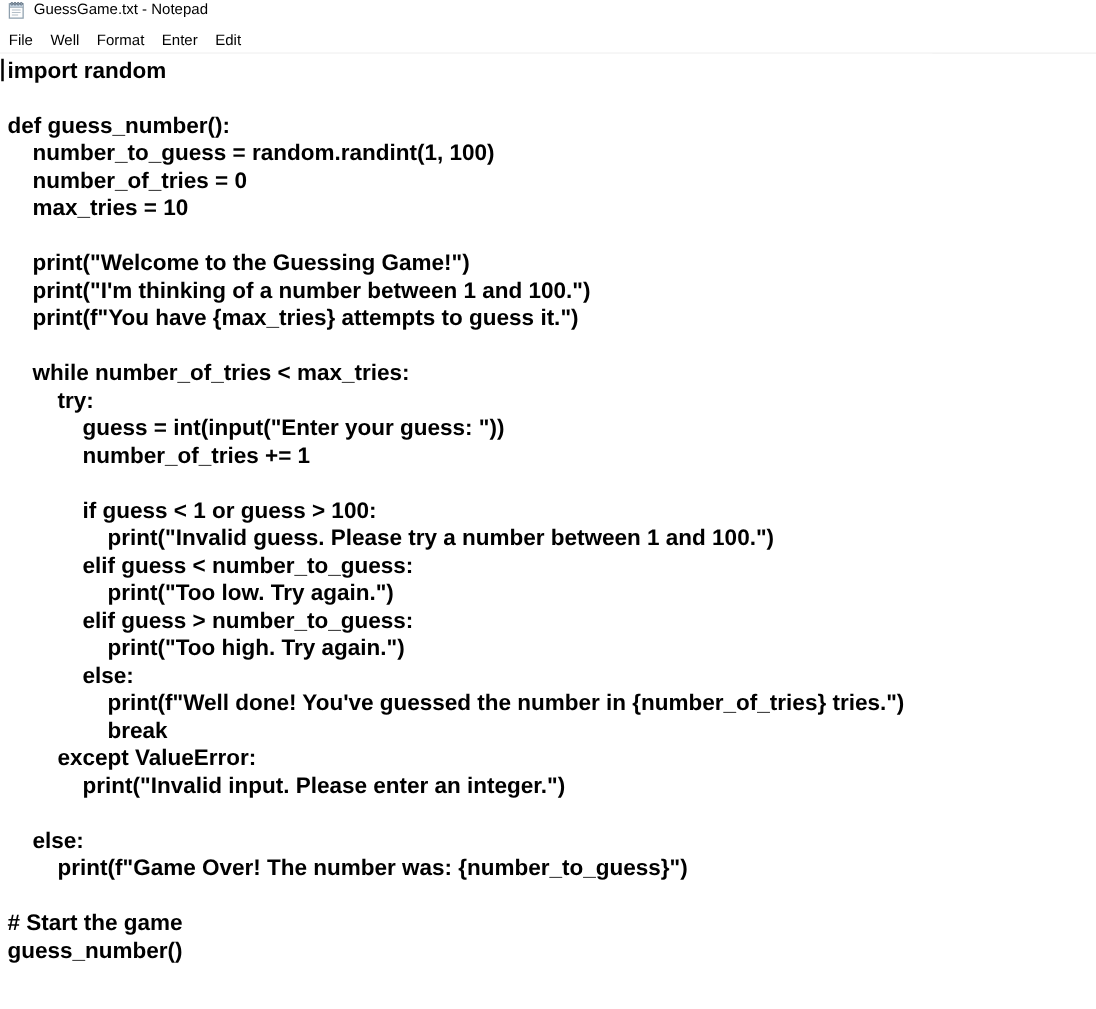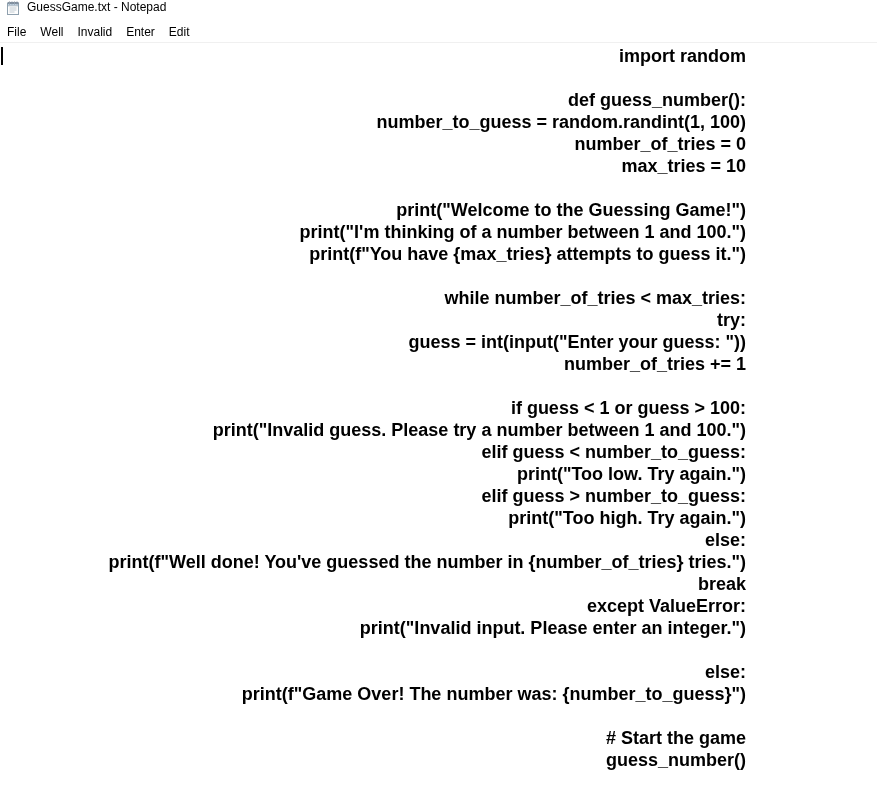--- a/index.html
+++ b/index.html
@@ -51,21 +51,20 @@
     padding: 2px 7px;
     cursor: default;
   }
   
   .editor {
     position: relative;
     width: 746px;
     height: 764px;
     background: #ffffff;
     overflow: hidden;
-    text-align: right;
   }
   .code {
     margin: 0;
     padding: 2px 0 0 6px;
     font-family: "Liberation Sans", sans-serif;
     font-weight: bold;
     font-size: 18px;
     line-height: 22px;
     color: #000000;
     white-space: pre;
@@ -98,21 +97,21 @@
         <line x1="4.5" y1="10" x2="11.5" y2="10" stroke="#b3bec7" stroke-width="0.8"></line>
         <line x1="4.5" y1="12" x2="9.5" y2="12" stroke="#b3bec7" stroke-width="0.8"></line>
       </svg>
     </span>
     <span class="title">GuessGame.txt - Notepad</span>
   </div>
 
   <div class="menubar">
     <span class="menu-item">File</span>
     <span class="menu-item">Well</span>
-    <span class="menu-item">Invalid</span>
+    <span class="menu-item">Format</span>
     <span class="menu-item">Enter</span>
     <span class="menu-item">Edit</span>
   </div>
 
   <div class="editor">
     <div class="caret"></div>
     <pre class="code">import random
 
 def guess_number():
     number_to_guess = random.randint(1, 100)

